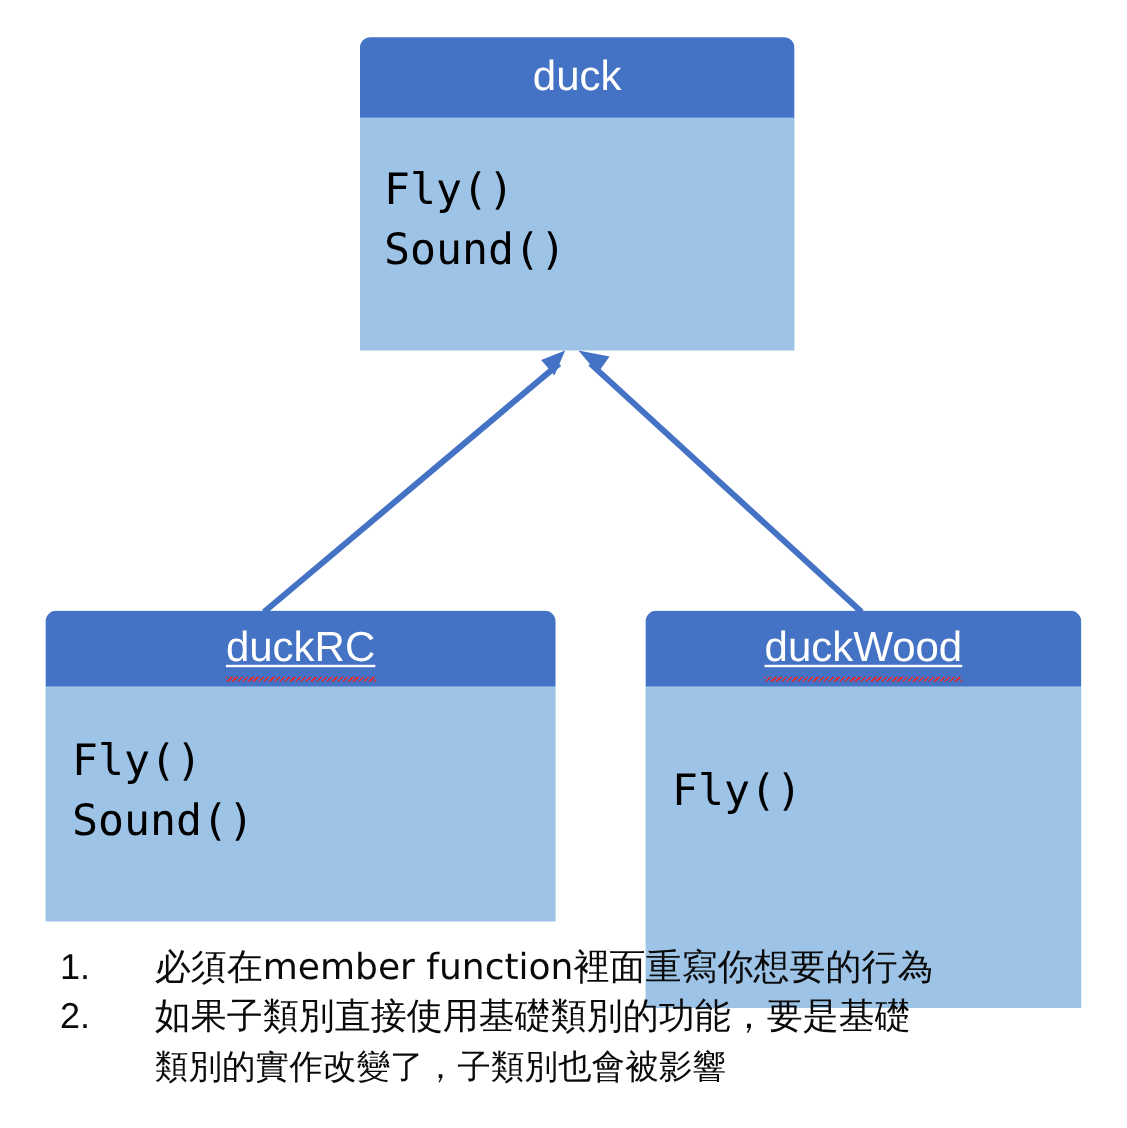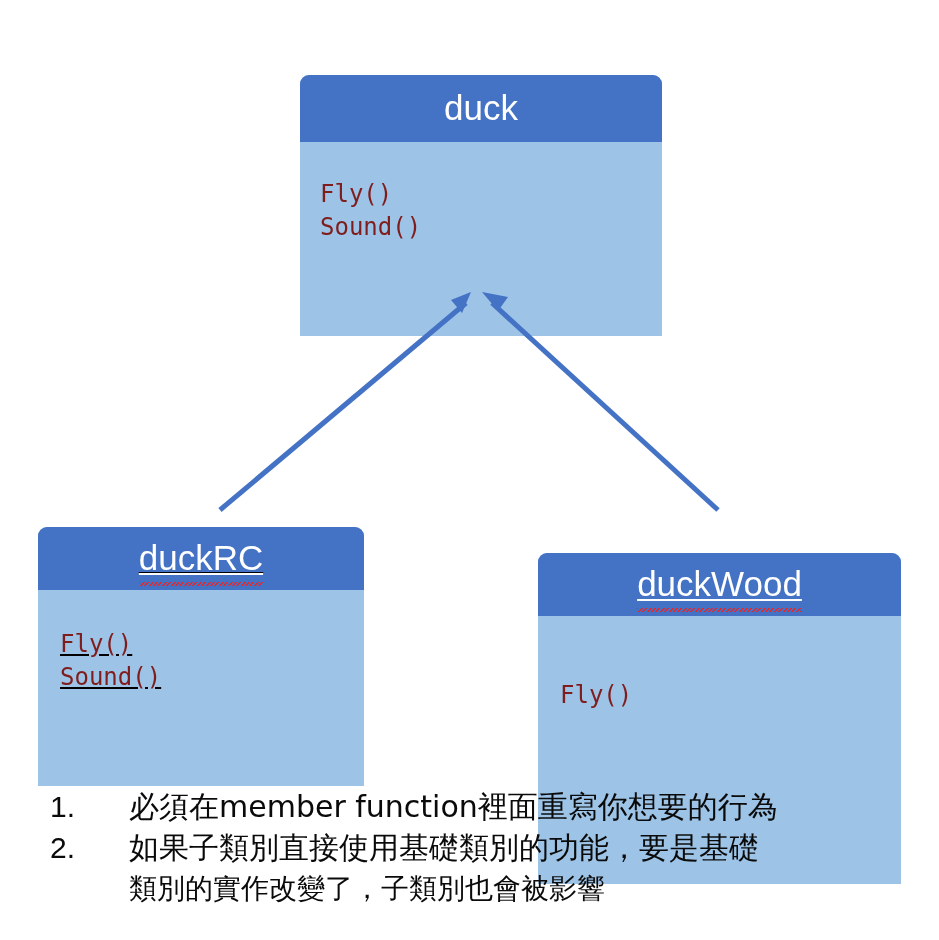--- a/index.html
+++ b/index.html
@@ -16,21 +16,20 @@
   }
 
   
   .uml-box {
     position: absolute;
     box-sizing: border-box;
     border-top-left-radius: 9px;
     border-top-right-radius: 9px;
     overflow: hidden;
     background: #9DC3E6;
-    margin-top: 44px;
   }
   .uml-header {
     background: #4472C4;
     color: #ffffff;
     text-align: center;
     box-sizing: border-box;
     display: flex;
     align-items: center;
     justify-content: center;
   }
@@ -64,35 +63,35 @@
         #E8262A 0px, #E8262A 1.4px,
         rgba(232,38,42,0) 1.4px, rgba(232,38,42,0) 3.1px);
     opacity: 0.95;
   }
   .uml-body {
     position: relative;
     box-sizing: border-box;
   }
   .uml-method {
     font-family: "DejaVu Sans Mono", monospace;
-    font-size: 24px;
+    font-size: 36px;
     line-height: 1.38;
-    color: #7f1d1d;
+    color: #000000;
     white-space: pre;
   }
 
   
   #box-duck {
     left: 300px; top: 31px; width: 362px; height: 261px;
   }
   #box-duck .uml-header { height: 67px; }
   #box-duck .uml-body { padding: 36px 0 0 20px; }
 
   #box-duckrc {
-    left: 38px; top: 483px; width: 326px; height: 259px; text-decoration: underline;
+    left: 38px; top: 509px; width: 425px; height: 259px;
   }
   #box-duckrc .uml-header { height: 63px; }
   #box-duckrc .uml-body { padding: 38px 0 0 22px; }
 
   #box-duckwood {
     left: 538px; top: 509px; width: 363px; height: 331px;
   }
   #box-duckwood .uml-header { height: 63px; }
   #box-duckwood .uml-body { padding: 63px 0 0 22px; }
 

